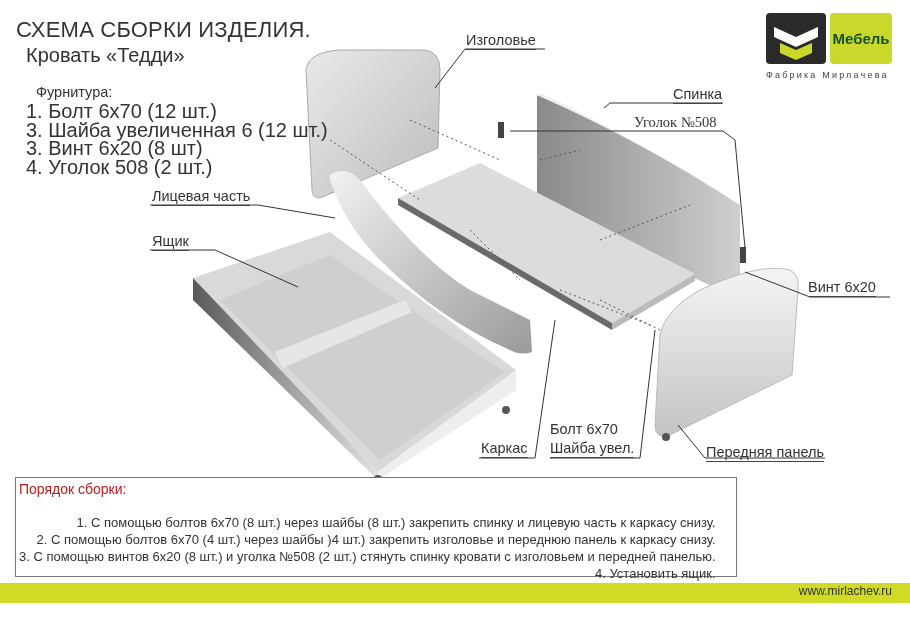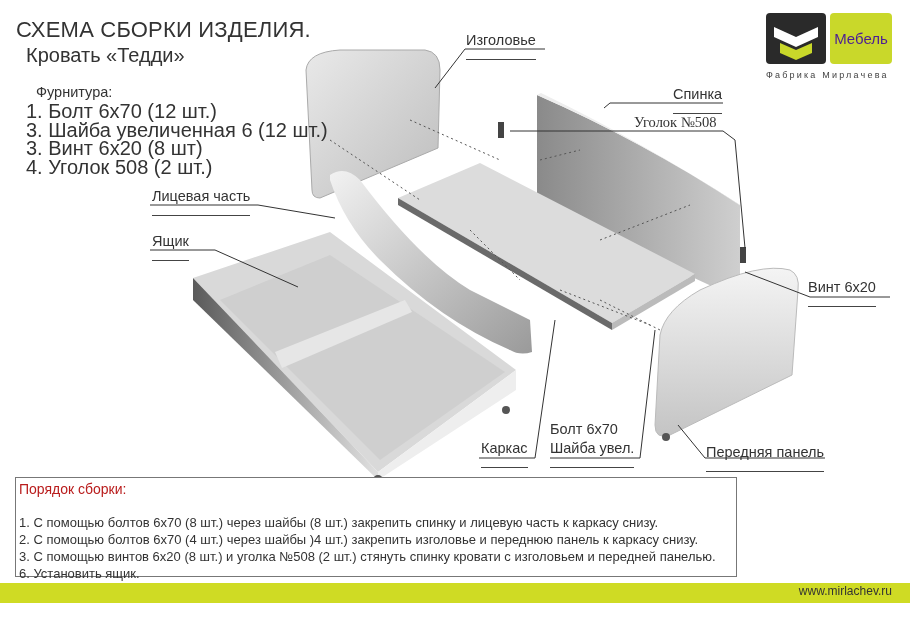--- a/index.html
+++ b/index.html
@@ -6,27 +6,27 @@
   body{width:910px;height:620px;position:relative;overflow:hidden;font-family:"Liberation Sans",sans-serif;color:#2b2b2b;}
   .abs{position:absolute;}
   .title1{left:16px;top:17px;font-size:22px;letter-spacing:0.2px;color:#333;}
   .title2{left:26px;top:44px;font-size:20px;color:#333;}
   .hw-head{left:36px;top:84px;font-size:14.5px;color:#333;}
   .hw-list{left:26px;top:102px;font-size:20px;line-height:18.5px;color:#333;}
   .hw-list div{white-space:nowrap;}
   .logo{left:766px;top:13px;width:142px;height:70px;}
   .logo-dark{position:absolute;left:0;top:0;width:60px;height:51px;background:#2a2a2a;border-radius:4px;}
   .logo-green{position:absolute;left:64px;top:0;width:62px;height:51px;background:#c9d82a;border-radius:4px;}
-  .logo-word{position:absolute;left:0;right:0;top:17px;text-align:center;font-size:15px;color:#4c1d95;}
+  .logo-word{position:absolute;left:0;right:0;top:17px;text-align:center;font-size:15px;color:#14532d;font-weight:bold;}
   .logo-sub{position:absolute;left:0;top:57px;width:142px;font-size:9px;letter-spacing:2.2px;color:#444;}
   .lbl{font-size:14.5px;color:#333;white-space:nowrap;}
-  .uline{border-bottom:1px solid #444;padding-bottom:11px;}
+  .uline{border-bottom:1px solid #444;padding-bottom:1px;}
   .order-box{left:15px;top:477px;width:722px;height:100px;border:1px solid #777;box-sizing:border-box;background:#fff;}
   .order-head{left:3px;top:3px;font-size:14px;color:#b91c1c;}
-  .order-list{left:3px;top:36px;font-size:13px;line-height:17px;color:#333;}
+  .order-list{left:3px;top:36px;font-size:13px;line-height:17px;color:#333;text-align:right;}
   .order-list div{white-space:nowrap;}
   .footer{left:0;top:583px;width:910px;height:20px;background:#cfdb24;}
   .footer-url{right:18px;top:1px;font-size:12px;color:#333;}
   svg.art{position:absolute;left:0;top:0;}
 </style>
 </head>
 <body>
 
 <svg class="art" width="910" height="620" viewBox="0 0 910 620">
   <defs>
@@ -148,19 +148,19 @@
 <div class="abs lbl" style="left:550px;top:421px;">Болт 6х70</div>
 <div class="abs lbl uline" style="left:550px;top:440px;">Шайба увел.</div>
 <div class="abs lbl uline" style="left:706px;top:444px;">Передняя панель</div>
 
 <div class="abs order-box">
   <div class="abs order-head">Порядок сборки:</div>
   <div class="abs order-list">
     <div>1. С помощью болтов 6х70 (8 шт.)  через шайбы (8 шт.) закрепить спинку и лицевую часть к каркасу снизу.</div>
     <div>2. С помощью болтов 6х70 (4 шт.)  через шайбы )4 шт.) закрепить изголовье и переднюю панель к каркасу снизу.</div>
     <div>3. С помощью винтов 6х20 (8 шт.) и уголка №508 (2 шт.) стянуть спинку кровати с изголовьем и передней панелью.</div>
-    <div>6. Установить ящик.</div>
+    <div>4. Установить ящик.</div>
   </div>
 </div>
 
 <div class="abs footer">
   <div class="abs footer-url">www.mirlachev.ru</div>
 </div>
 
 </body></html>

